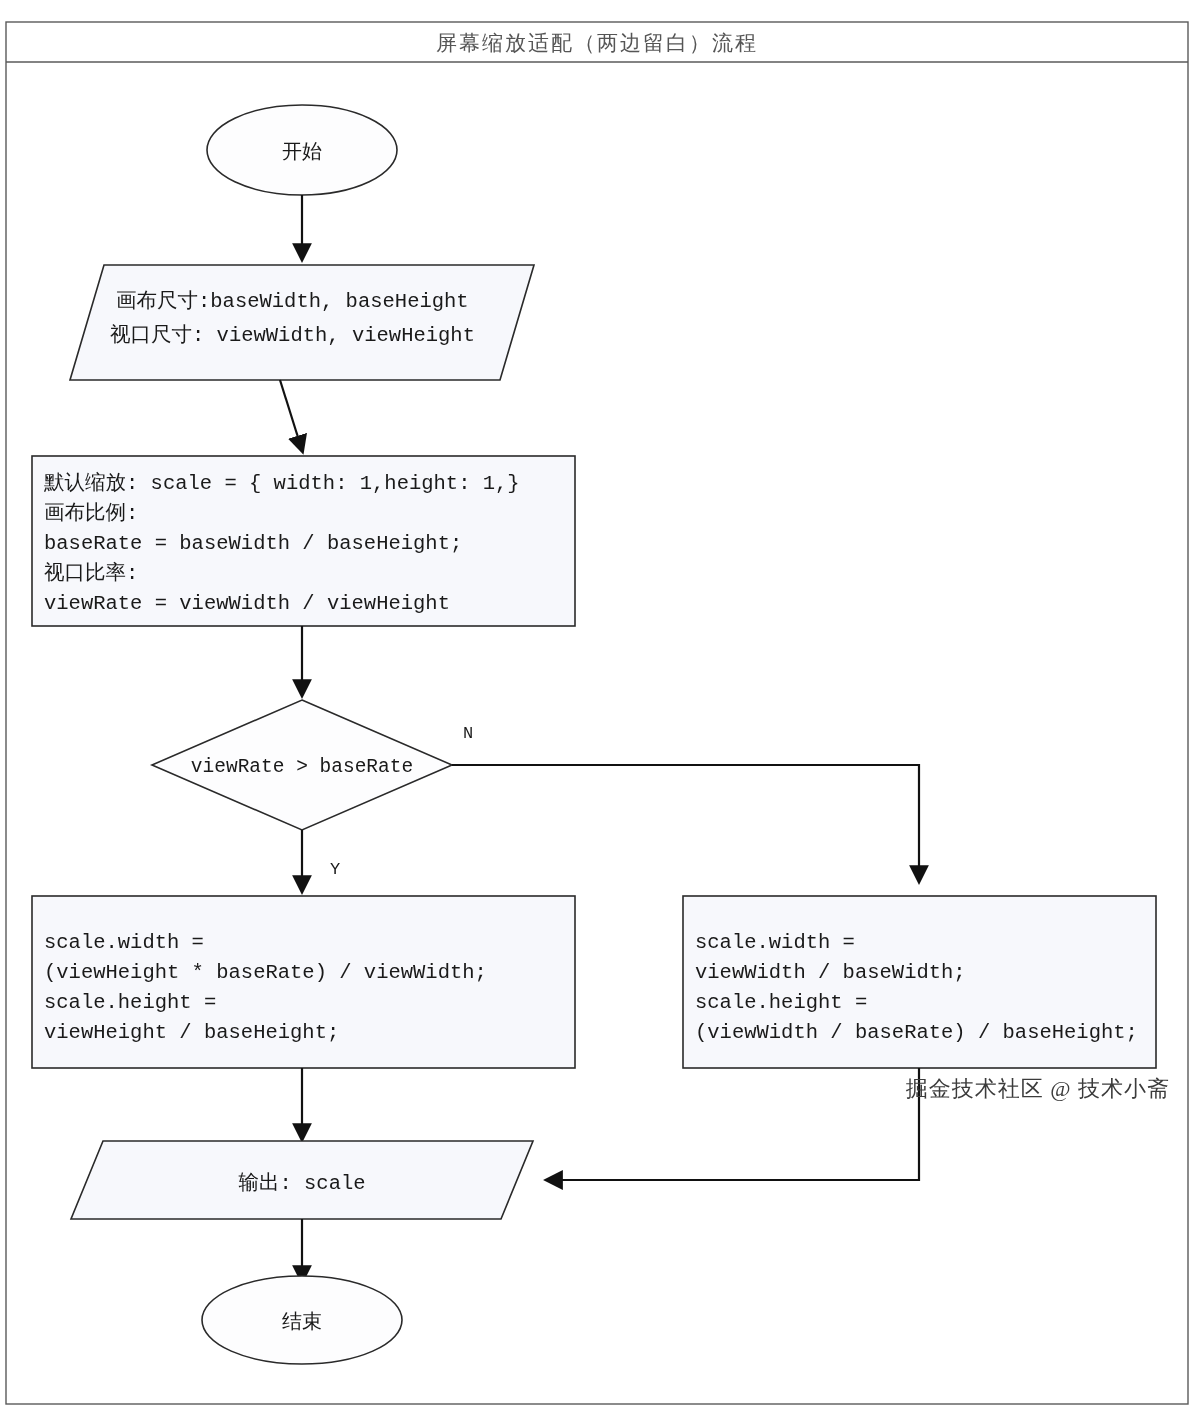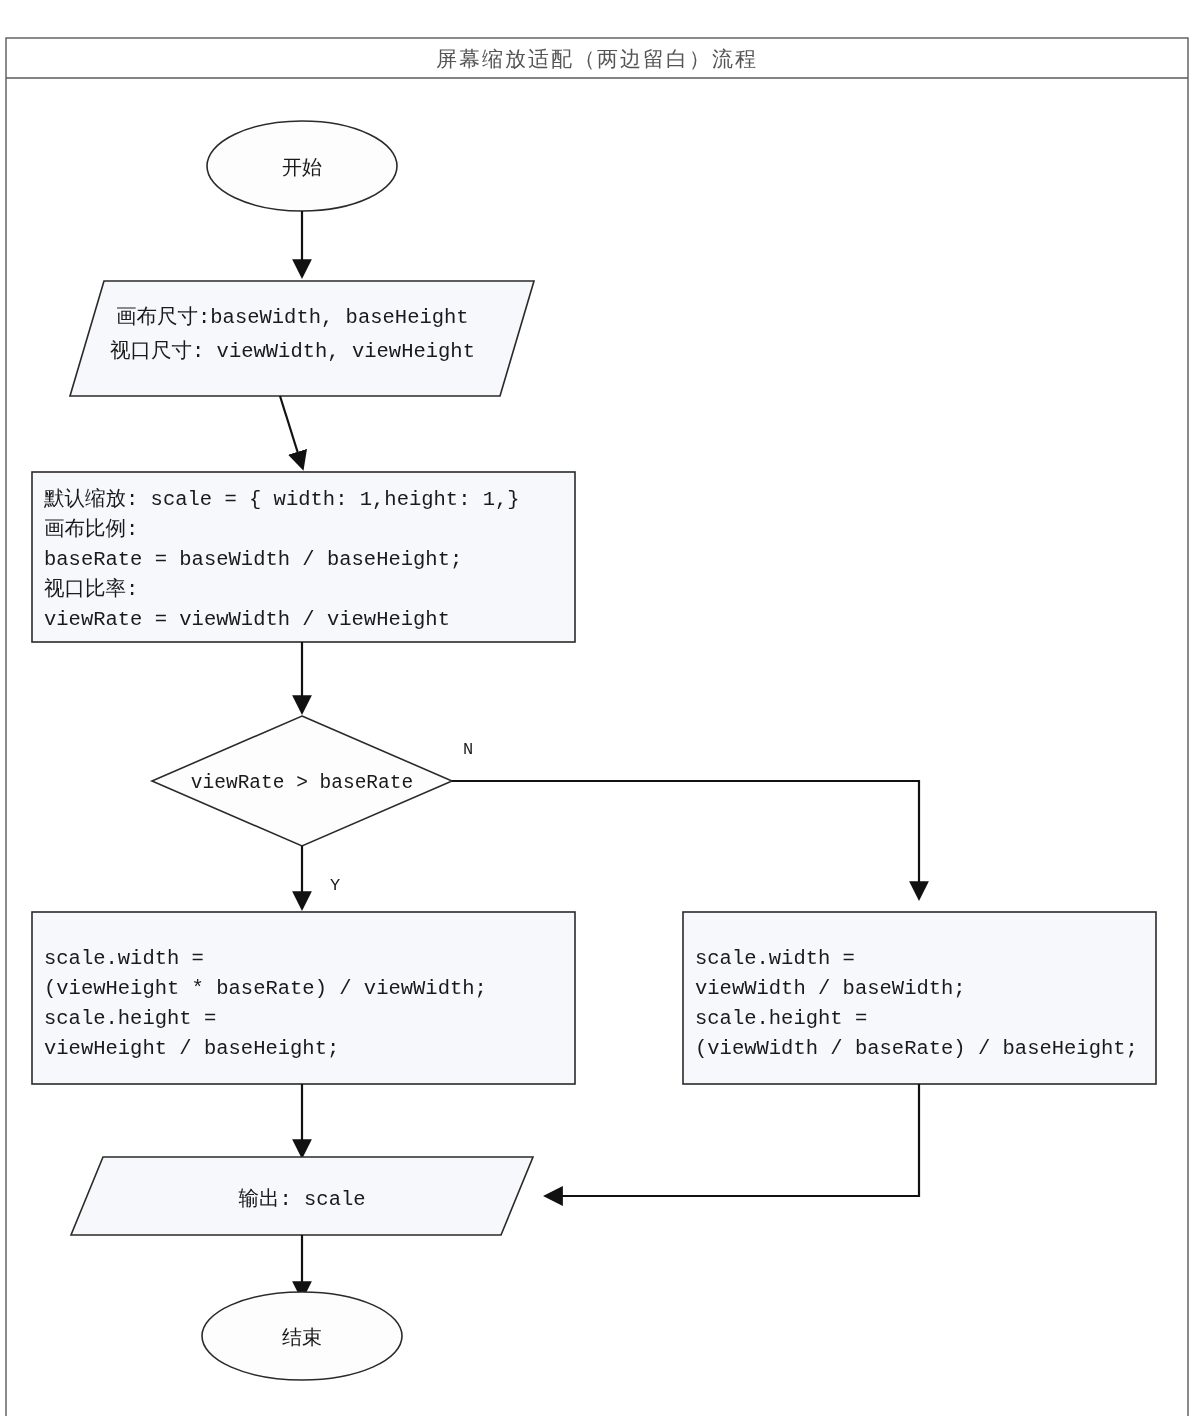--- a/index.html
+++ b/index.html
@@ -11,21 +11,21 @@
     width: 1194px;
     height: 1416px;
     font-family: "Liberation Sans", sans-serif;
     color: #333333;
     position: relative;
     overflow: hidden;
   }
   #diagram-root {
     position: absolute;
     left: 0;
-    top: 16px;
+    top: 0;
     width: 1194px;
     height: 1122px;
   }
   svg.flow {
     display: block;
     width: 1194px;
     height: 1416px;
   }
   .node-fill {
     fill: #f7f8fc;
@@ -144,13 +144,14 @@
 
     <polygon class="node-fill" points="103,1141 533,1141 501,1219 71,1219"></polygon>
     <text class="node-text" x="302" y="1189" text-anchor="middle">输出: scale</text>
 
     <line class="flow-line" x1="302" y1="1219" x2="302" y2="1280" marker-end="url(#arrow)"></line>
 
     <ellipse class="node-fill-white" cx="302" cy="1320" rx="100" ry="44"></ellipse>
     <text class="term-text" x="302" y="1328" text-anchor="middle">结束</text>
   </svg>
 
+  <div class="watermark">掘金技术社区 @ 技术小斋</div>
 </div>
 
 </body></html>

